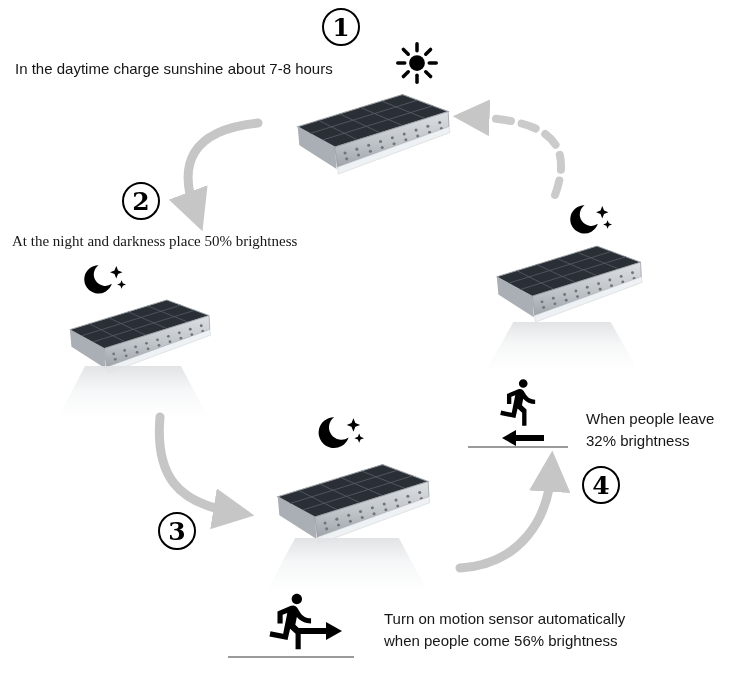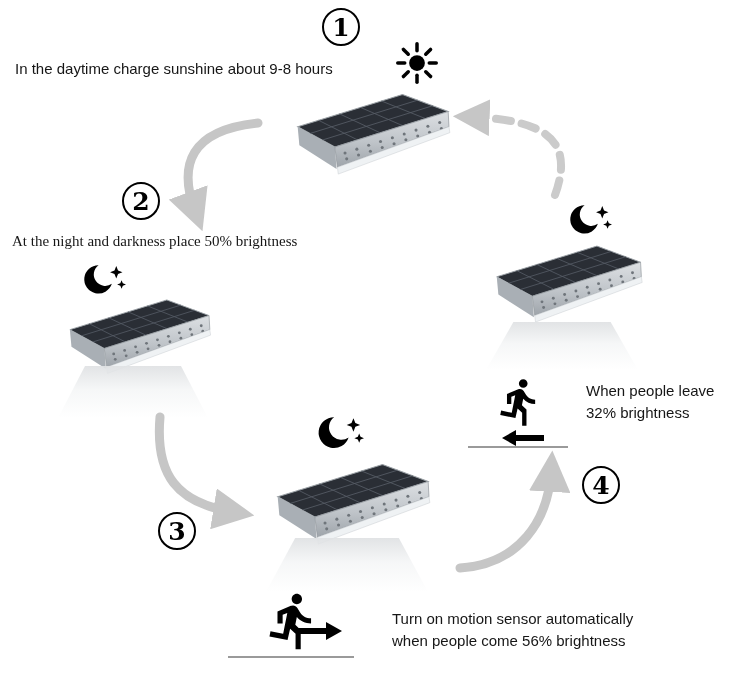--- a/index.html
+++ b/index.html
@@ -102,21 +102,21 @@
   </svg>
 
   <div class="abs circled" style="left:322px;top:8px;">
     <span>1</span>
   </div>
 
   <svg class="abs" style="left:396px;top:42px;" width="42" height="42">
     <use href="#sun-sym"></use>
   </svg>
 
-  <div class="abs caption" style="left:15px;top:60px;">In the daytime charge sunshine about 9-8 hours</div>
+  <div class="abs caption" style="left:15px;top:60px;">In the daytime charge sunshine about 7-8 hours</div>
 
   <svg class="abs" style="left:274px;top:86px;" width="186" height="106" viewBox="0 0 220 125">
     <use href="#solar-light-sym"></use>
   </svg>
 
   <svg class="abs" style="left:450px;top:95px;" width="130" height="115">
     <path d="M105,100 C 125,45 95,25 22,22" fill="none" stroke="#cbcbcb" stroke-width="8" stroke-dasharray="15 11" stroke-linecap="round" marker-end="url(#arrowhead-gray)"></path>
   </svg>
 
   <svg class="abs" style="left:150px;top:105px;" width="130" height="130">
@@ -154,21 +154,21 @@
   <div class="abs beam" style="left:486px;top:322px;width:152px;height:48px;"></div>
 
   <svg class="abs" style="left:494px;top:376px;" width="52" height="52" viewBox="0 0 24 24">
     <use href="#runner-sym"></use>
   </svg>
   <svg class="abs" style="left:502px;top:430px;" width="42" height="16">
     <path d="M42,5 L14,5 L14,0 L0,8 L14,16 L14,11 L42,11 z" fill="#000"></path>
   </svg>
   <div class="abs ground" style="left:468px;top:446px;width:100px;height:0;"></div>
 
-  <div class="abs caption-block" style="left:586px;top:380px;">
+  <div class="abs caption-block" style="left:586px;top:408px;">
     <div>When people leave</div>
     <div>32% brightness</div>
   </div>
 
   <div class="abs circled" style="left:582px;top:466px;">
     <span>4</span>
   </div>
 
   <svg class="abs" style="left:314px;top:414px;" width="50" height="43">
     <use href="#moon-stars-sym"></use>
@@ -189,18 +189,18 @@
   </svg>
 
   <svg class="abs" style="left:262px;top:590px;" width="62" height="62" viewBox="0 0 24 24">
     <use href="#runner-sym"></use>
   </svg>
   <svg class="abs" style="left:296px;top:622px;" width="46" height="18">
     <path d="M0,6 L30,6 L30,0 L46,9 L30,18 L30,12 L0,12 z" fill="#000"></path>
   </svg>
   <div class="abs ground" style="left:228px;top:656px;width:126px;height:0;"></div>
 
-  <div class="abs caption-block" style="left:392px;top:608px;">
+  <div class="abs caption-block" style="left:384px;top:608px;">
     <div>Turn on motion sensor automatically</div>
     <div>when people come 56% brightness</div>
   </div>
 
 </div>
 
 </body></html>

